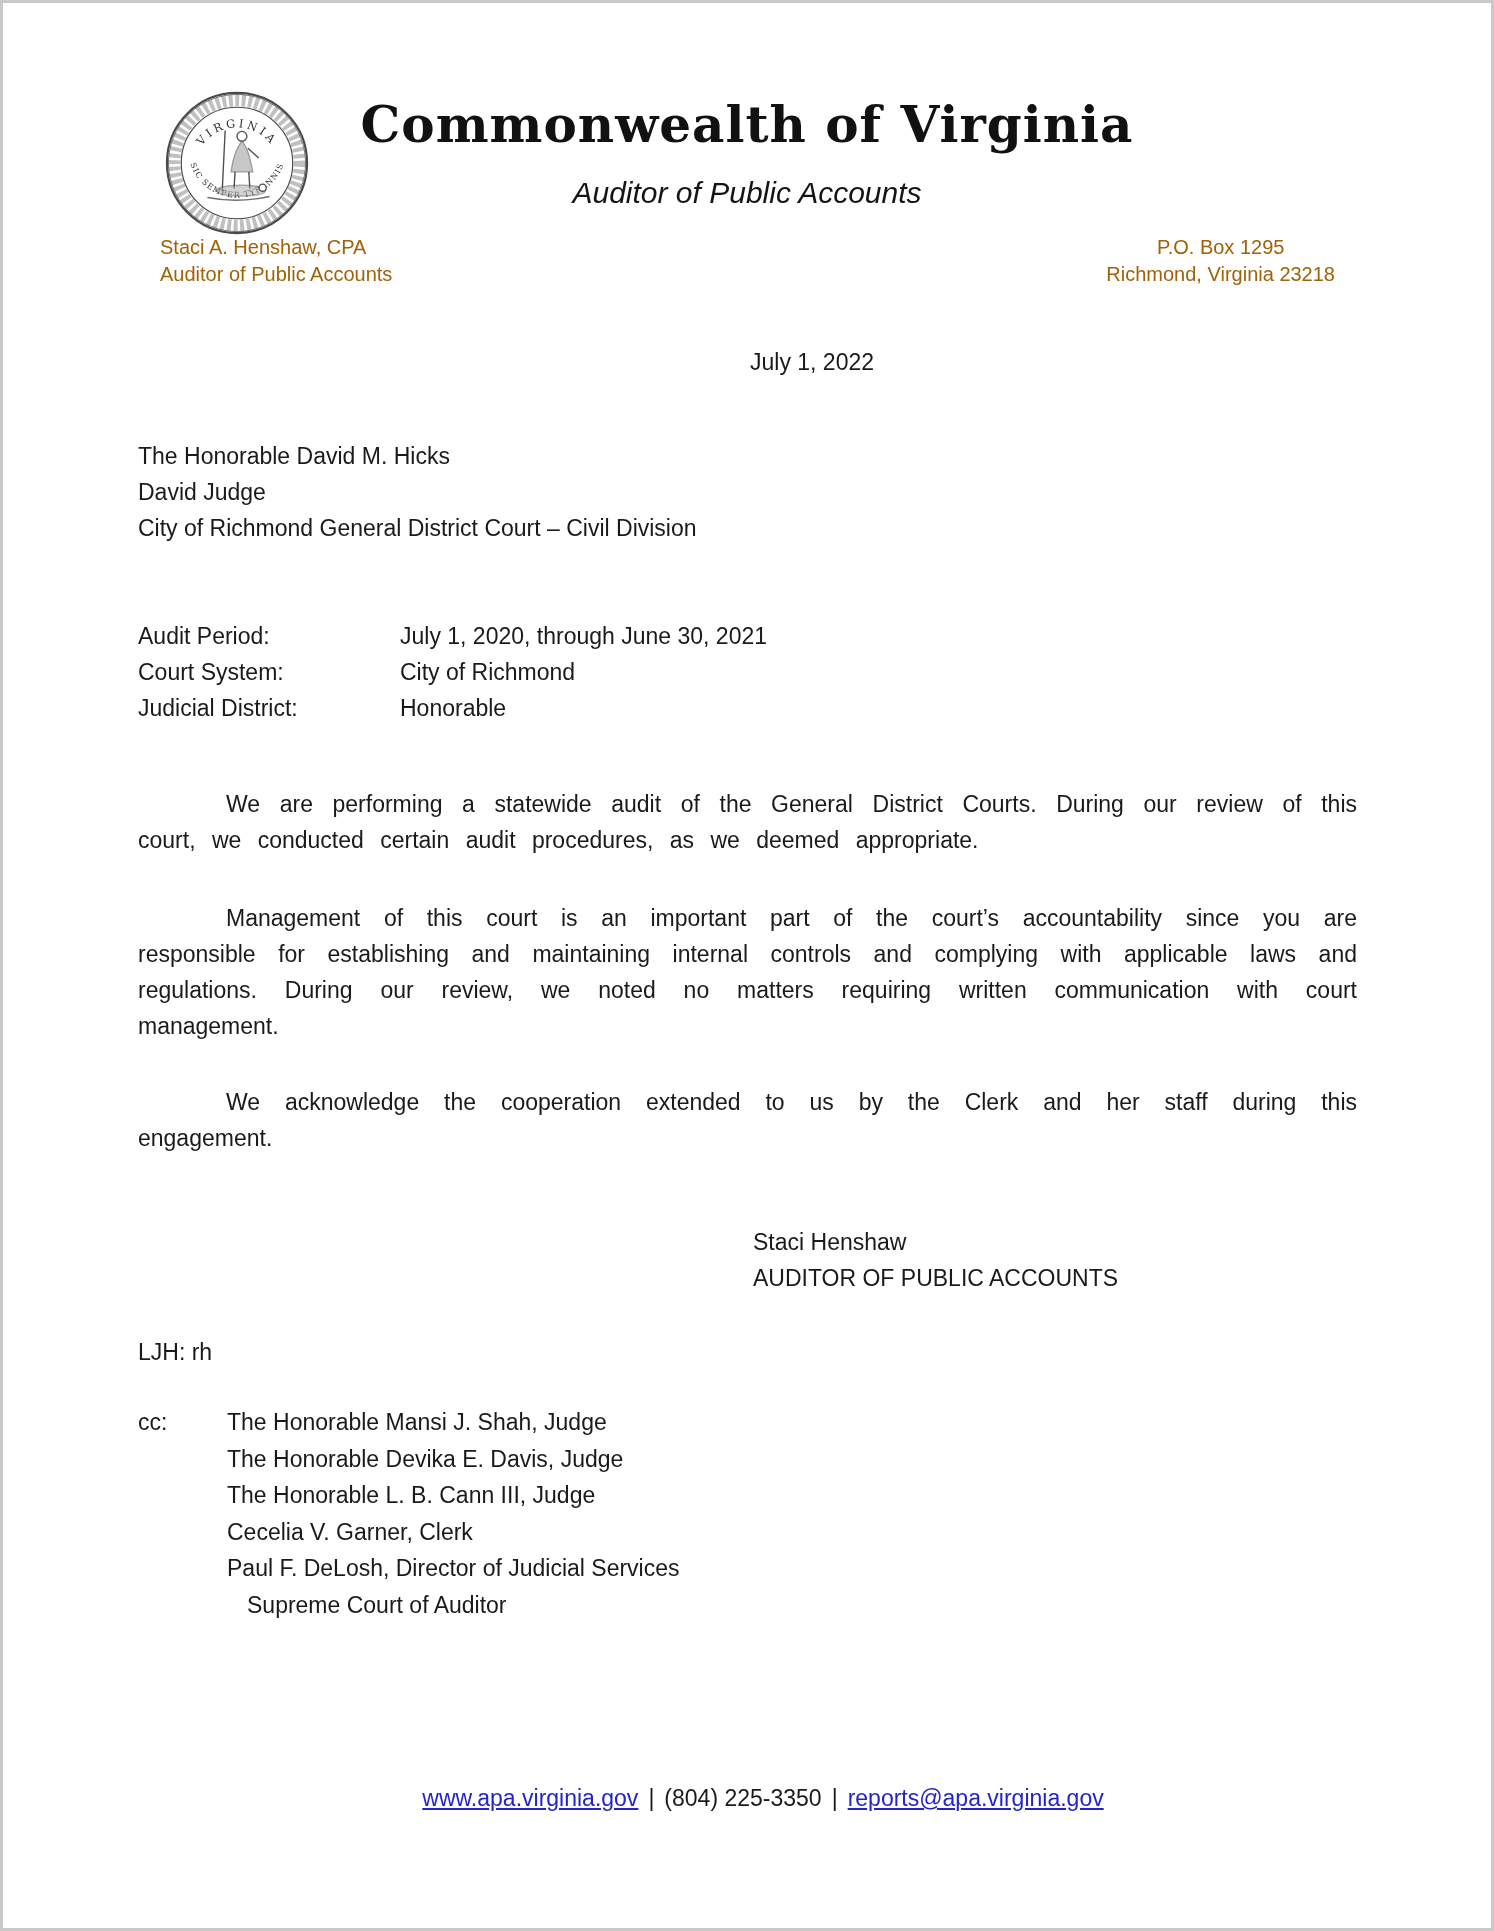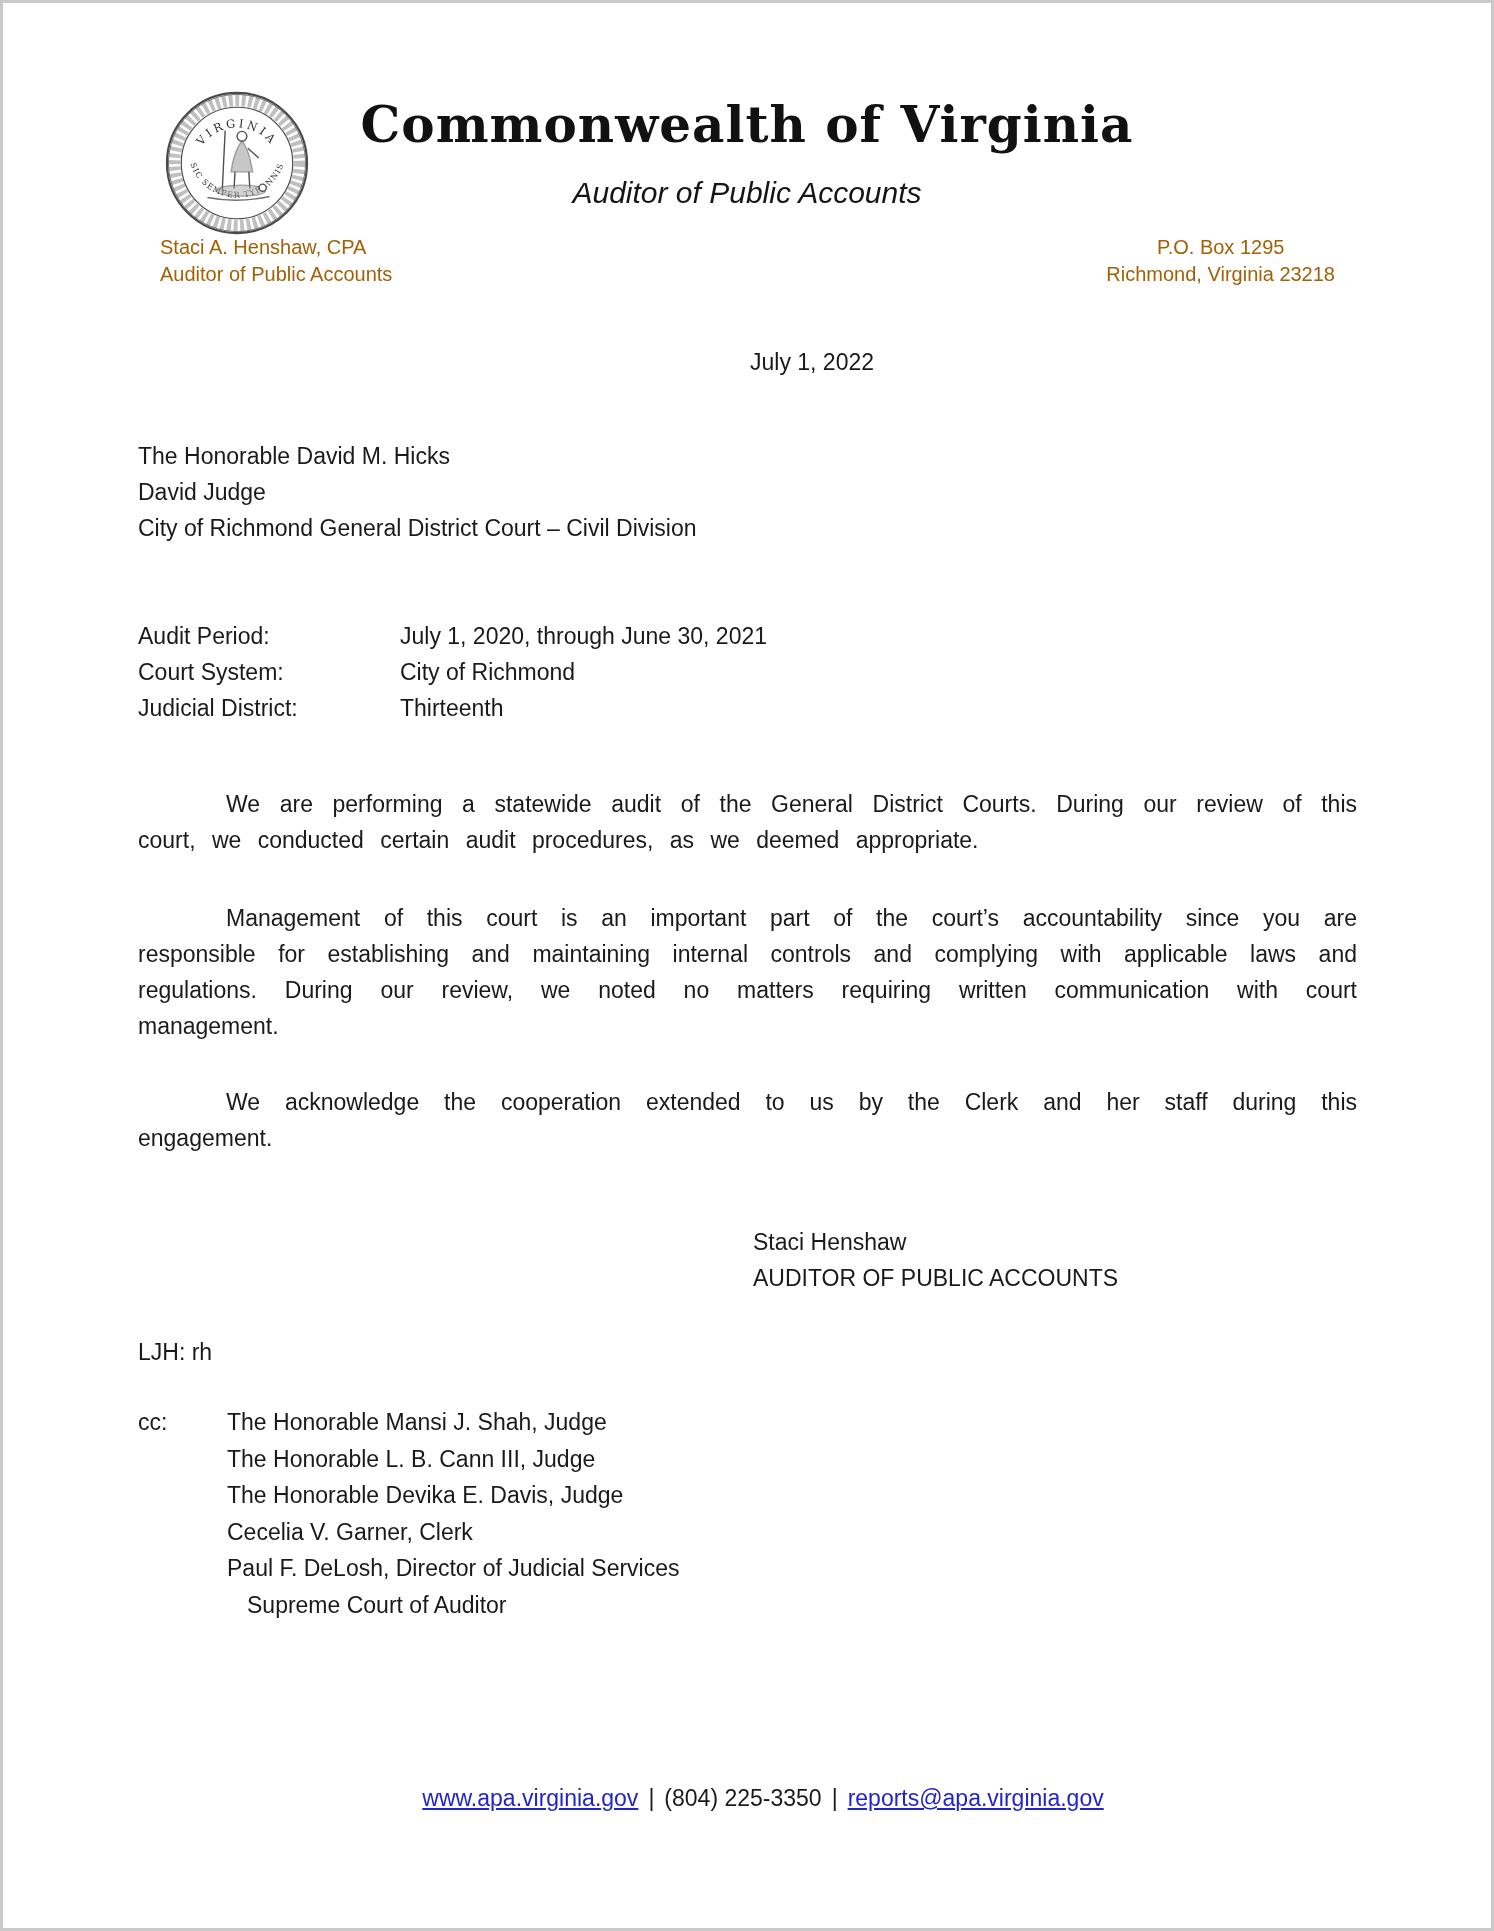--- a/index.html
+++ b/index.html
@@ -152,41 +152,41 @@
       <div class="detail-row">
         <span class="detail-label">Audit Period:</span>
         <span class="detail-value">July 1, 2020, through June 30, 2021</span>
       </div>
       <div class="detail-row">
         <span class="detail-label">Court System:</span>
         <span class="detail-value">City of Richmond</span>
       </div>
       <div class="detail-row">
         <span class="detail-label">Judicial District:</span>
-        <span class="detail-value">Thirteenth</span>
+        <span class="detail-value">Honorable</span>
       </div>
     </div>
 
     <p class="body-paragraph p1">We are performing a statewide audit of the General District Courts.  During our review of this court, we conducted certain audit procedures, as we deemed appropriate.</p>
     <p class="body-paragraph p2">Management of this court is an important part of the court’s accountability since you are responsible for establishing and maintaining internal controls and complying with applicable laws and regulations.  During our review, we noted no matters requiring written communication with court management.</p>
     <p class="body-paragraph p3">We acknowledge the cooperation extended to us by the Clerk and her staff during this engagement.</p>
 
     <div class="signature-block">
       <div>Staci Henshaw</div>
       <div>AUDITOR OF PUBLIC ACCOUNTS</div>
     </div>
 
     <div class="reference">LJH: rh</div>
 
     <div class="cc-block">
       <span class="cc-label">cc:</span>
       <div class="cc-list">
         <div>The Honorable Mansi J. Shah, Judge</div>
+        <div>The Honorable Devika E. Davis, Judge</div>
         <div>The Honorable L. B. Cann III, Judge</div>
-        <div>The Honorable Devika E. Davis, Judge</div>
         <div>Cecelia V. Garner, Clerk</div>
         <div>Paul F. DeLosh, Director of Judicial Services</div>
         <div class="cc-item-indented">Supreme Court of Auditor</div>
       </div>
     </div>
   </div>
 
   <div class="footer">
     <a href="#">www.apa.virginia.gov</a><span class="sep">|</span><span>(804) 225-3350</span><span class="sep">|</span><a href="#">reports@apa.virginia.gov</a>
   </div>

